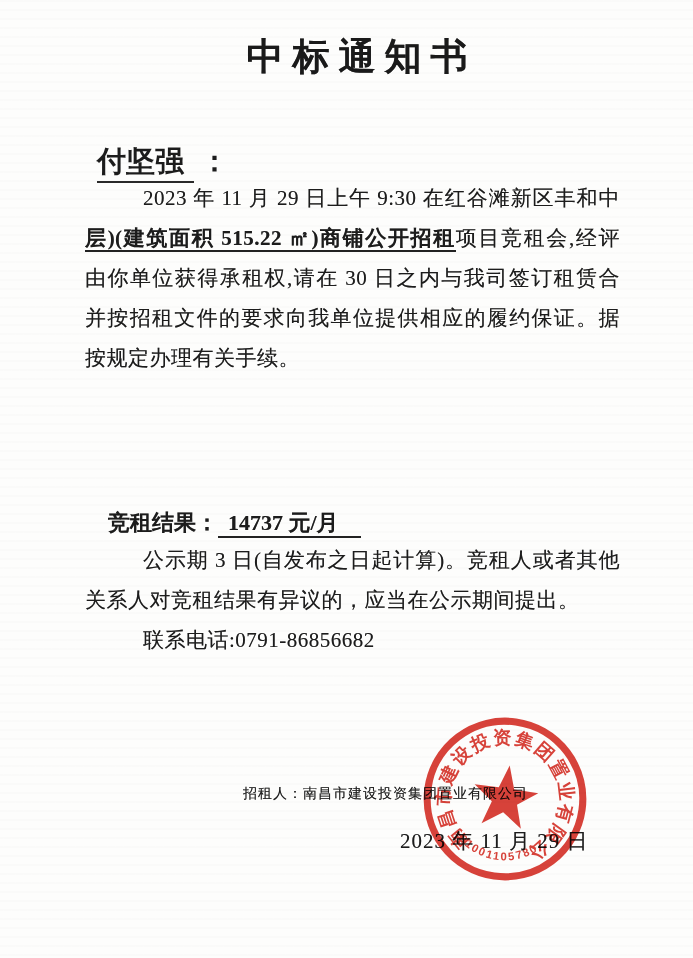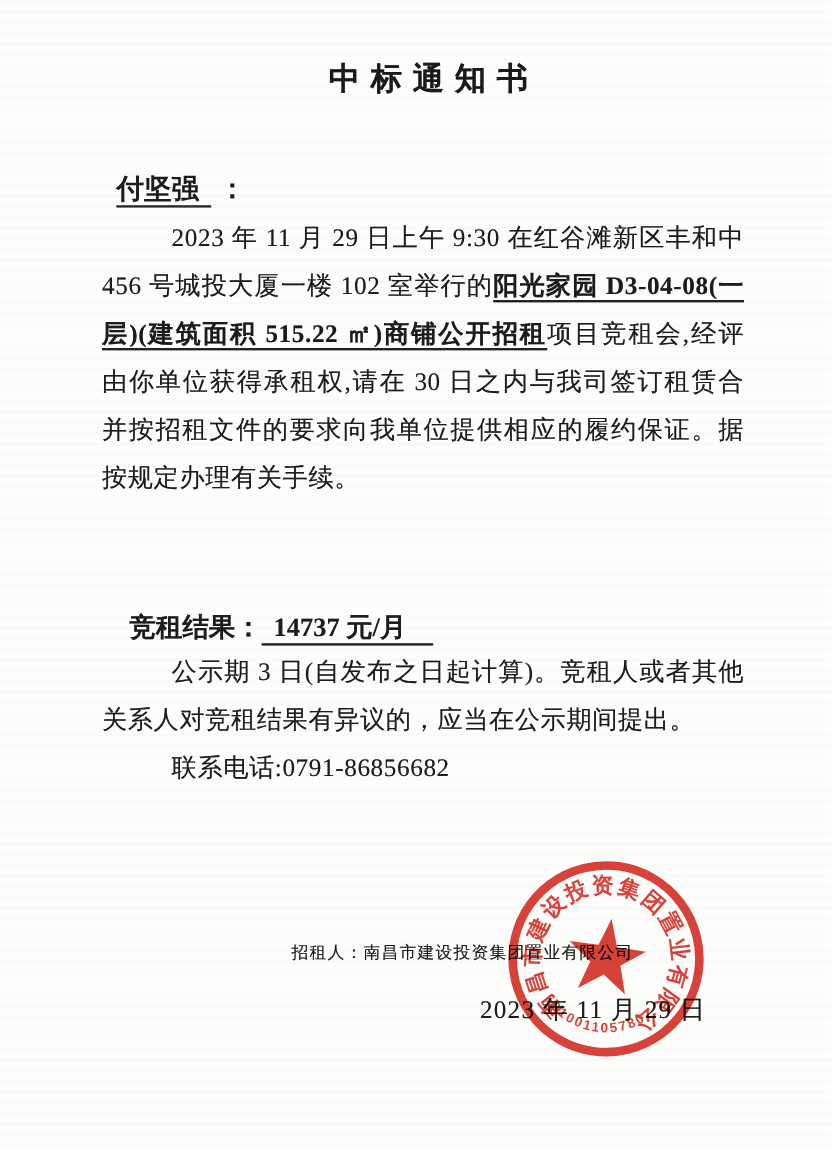--- a/index.html
+++ b/index.html
@@ -10,30 +10,30 @@
     background:
       repeating-linear-gradient(180deg,
         rgba(0,0,0,0.012) 0px, rgba(0,0,0,0.012) 2px,
         rgba(255,255,255,0) 2px, rgba(255,255,255,0) 9px),
       #fdfdfc;
     font-family:"Liberation Serif","DejaVu Serif",serif;
     color:#1c1c1c;
     overflow:hidden;
   }
   .doc-title{
-    position:absolute;top:48px;left:0;width:100%;
+    position:absolute;top:32px;left:0;width:100%;
     margin:0;padding-left:30px;box-sizing:border-box;
     text-align:center;
-    font-size:26px;font-weight:700;letter-spacing:9px;
+    font-size:37px;font-weight:700;letter-spacing:9px;
     color:#1a1a1a;
     text-shadow:0 0 .5px rgba(0,0,0,.55);
   }
   .salutation{
     position:absolute;left:97px;top:142px;
-    font-size:23px;font-weight:700;
+    font-size:29px;font-weight:700;font-family:Liberation Mono, monospace;
   }
   .salutation .name{
     border-bottom:2.5px solid #2a2a2a;
     padding:0 10px 1px 0;
   }
   .salutation .colon{margin-left:6px;}
   .para{
     position:absolute;left:85px;width:535px;
     font-size:21px;line-height:40px;
     letter-spacing:.5px;
@@ -82,21 +82,20 @@
 <div class="page">
 
   <h1 class="doc-title">中标通知书</h1>
 
   <div class="salutation">
     <span class="name">付坚强</span><span class="colon">：</span>
   </div>
 
   <div class="para para1">
     <div class="line fill indent"><span>2023 年 11 月 29 日上午 9:30 在红谷滩新区丰和中大道</span></div>
-    <div class="line fill"><span>456 号城投大厦一楼 102 室举行的</span><span class="emph">阳光家园 D3-04-08(一</span></div>
     <div class="line fill"><span class="emph">层)(建筑面积 515.22 ㎡)商铺公开招租</span><span>项目竞租会,经评定,</span></div>
     <div class="line fill"><span>由你单位获得承租权,请在 30 日之内与我司签订租赁合同,</span></div>
     <div class="line fill"><span>并按招租文件的要求向我单位提供相应的履约保证。据此,</span></div>
     <div class="line"><span>按规定办理有关手续。</span></div>
   </div>
 
   <div class="result-line">
     <span class="label">竞租结果：</span><span class="value">14737 元/月</span>
   </div>
 

